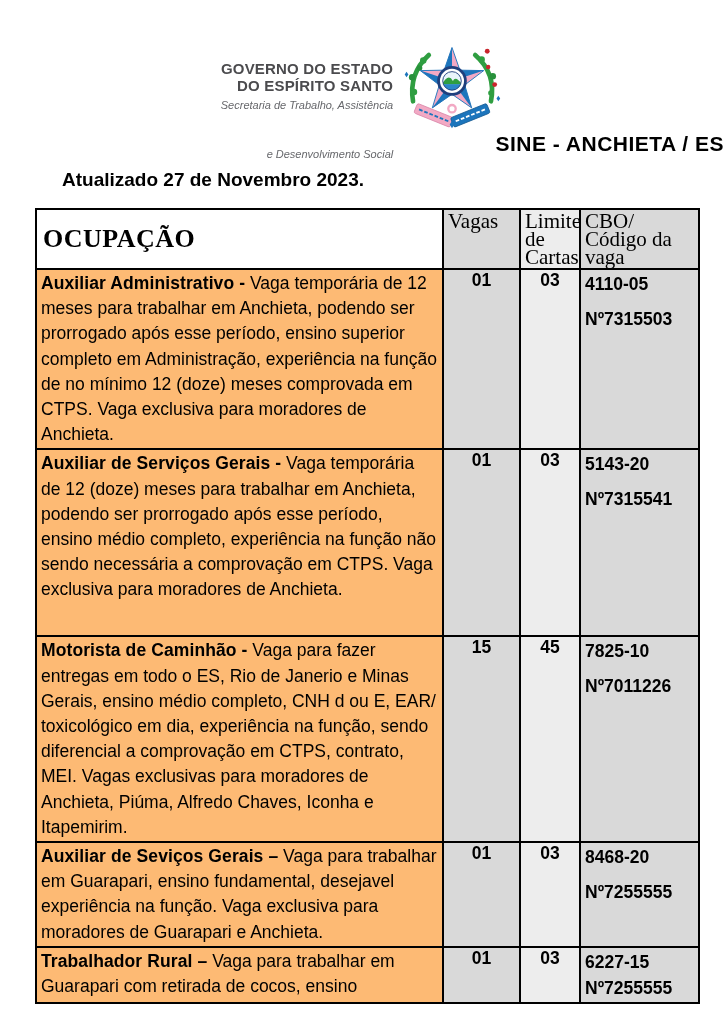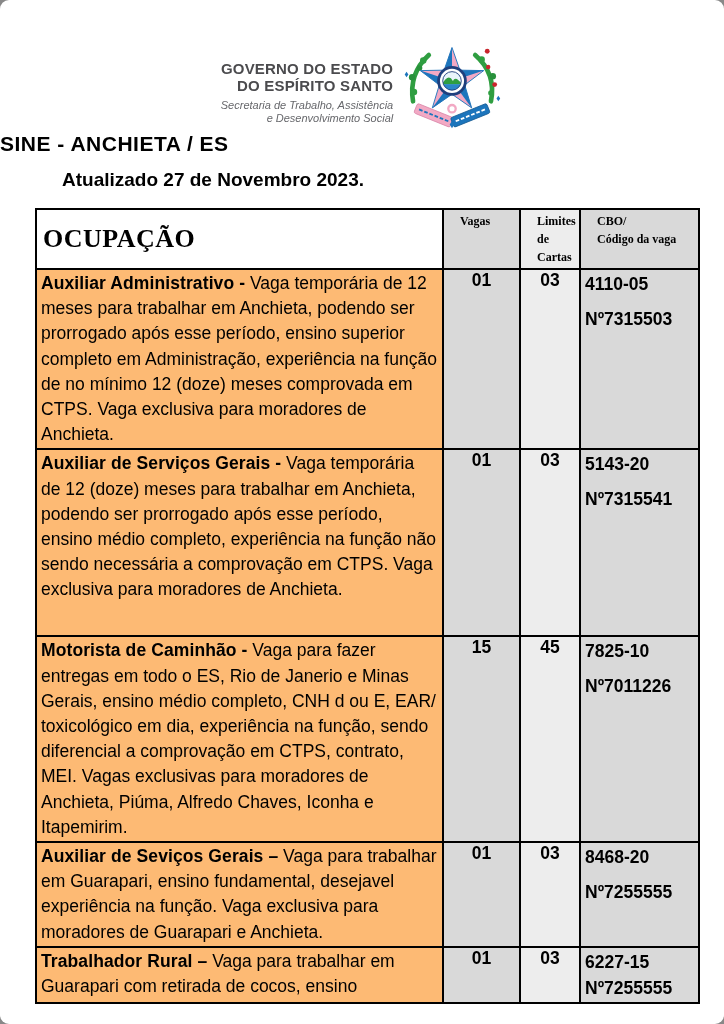--- a/index.html
+++ b/index.html
@@ -1,35 +1,35 @@
 <!DOCTYPE html>
 <html><head>
 <meta charset="utf-8">
 <style>
   * { margin:0; padding:0; box-sizing:border-box; }
   html,body { background:#888; }
   .page {
     position:relative; width:724px; height:1024px; margin:0 auto;
     background:#ffffff; overflow:hidden;
-    font-family:"Liberation Sans", sans-serif; color:#000;border-radius:9px;
+    font-family:"Liberation Sans", sans-serif; color:#000;
   }
   
   .letterhead {
     position:absolute; top:40px; left:0; width:100%;
     display:flex; justify-content:center; align-items:flex-start; gap:8px;
   }
   .gov-text { text-align:right; padding-top:20px; }
   .gov-line { font-size:15px; font-weight:bold; color:#4b4b4e; line-height:17px; letter-spacing:.2px; }
-  .gov-sub  { font-size:11px; font-style:italic; color:#66676b; line-height:13px; }
+  .gov-sub  { font-size:11px; font-style:italic; color:#66676b; line-height:13px;margin-top:36px; }
   .gov-sub.first { margin-top:5px; }
   .logo-wrap { width:102px; height:92px; flex:0 0 auto; }
   
   .doc-title {
     position:absolute; top:132px; left:0; width:100%;
-    text-align:left; font-size:21px; font-weight:bold; letter-spacing:.5px;
+    text-align:right; font-size:21px; font-weight:bold; letter-spacing:.5px;
   }
   .updated {
     position:absolute; top:169px; left:62px;
     font-size:19px; font-weight:bold;
   }
   
   table.vacancies {
     position:absolute; top:208px; left:35px;
     width:663px; border-collapse:collapse; table-layout:fixed;
   }
@@ -38,22 +38,22 @@
   }
   col.c-ocu { width:407px; } col.c-vag { width:77px; }
   col.c-lim { width:60px; }  col.c-cbo { width:119px; }
   .shade { background:#d9d9d9; }
   .shade-light { background:#ededed; }
   th.h-ocu {
     font-family:"Liberation Serif", serif; font-size:26px; font-weight:bold;
     text-align:left; padding:14px 6px; letter-spacing:.5px;
   }
   th.h-small {
-    font-family:"Liberation Serif", serif; font-size:12px; font-weight:bold;
-    text-align:left; padding:2px 16px; line-height:18px;
+    font-family:"Liberation Serif", serif; font-size:21px; font-weight:normal;
+    text-align:left; padding:2px 4px; line-height:18px;
   }
   th.h-vagas { vertical-align:middle; }
   td.ocu {
     padding:1px 4px; font-size:17.5px; line-height:25.2px;
     text-align:left; background:#fdba74;
   }
   td.ocu b { letter-spacing:.1px; }
   td.num {
     text-align:center; vertical-align:middle;
     font-size:17.5px; font-weight:bold;

